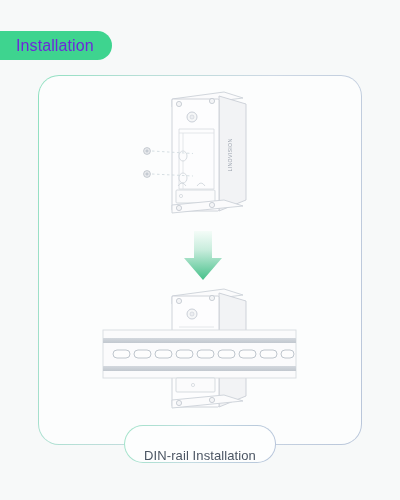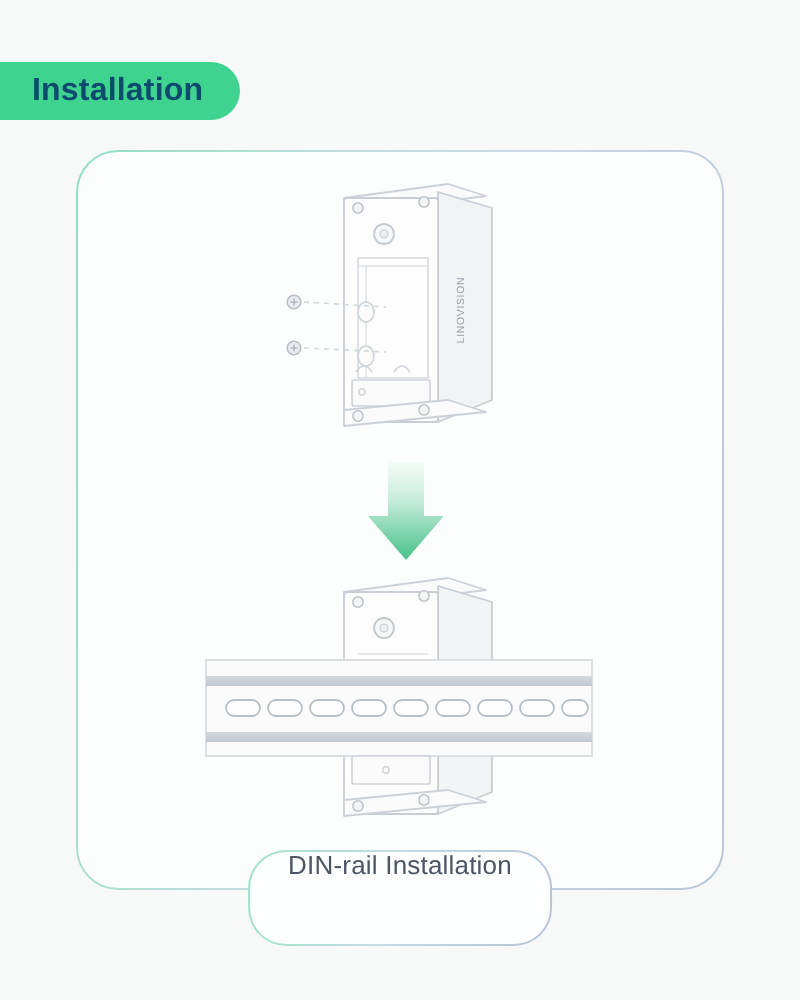--- a/index.html
+++ b/index.html
@@ -22,23 +22,23 @@
     top: 31px;
     height: 29px;
     padding: 0 18px 0 34px;
     display: flex;
     align-items: center;
     background: #3ed48f;
     border-radius: 15px;
     box-sizing: border-box;
   }
   #section-badge .badge-text {
-    color: #0c4a6e;
+    color: #6d28d9;
     font-size: 16px;
-    font-weight: bold;
+    font-weight: normal;
     letter-spacing: 0.1px;
     white-space: nowrap;
   }
 
   
   #illustration-card {
     position: absolute;
     left: 38px;
     top: 75px;
     width: 324px;
@@ -62,24 +62,24 @@
     border-radius: 20px;
     background: #fcfdfd;
   }
 
   
   #caption-pill {
     position: absolute;
     left: 50%;
     transform: translateX(-50%);
     top: 425px;
-    height: 48px;
+    height: 38px;
     padding: 0 20px;
     display: flex;
-    align-items: flex-start;
+    align-items: flex-end;
     justify-content: center;
     background: #fdfefe;
     border-radius: 19px;
     box-sizing: border-box;
     z-index: 5;
   }
   #caption-pill .pill-border {
     position: absolute;
     inset: 0;
     border-radius: 19px;

